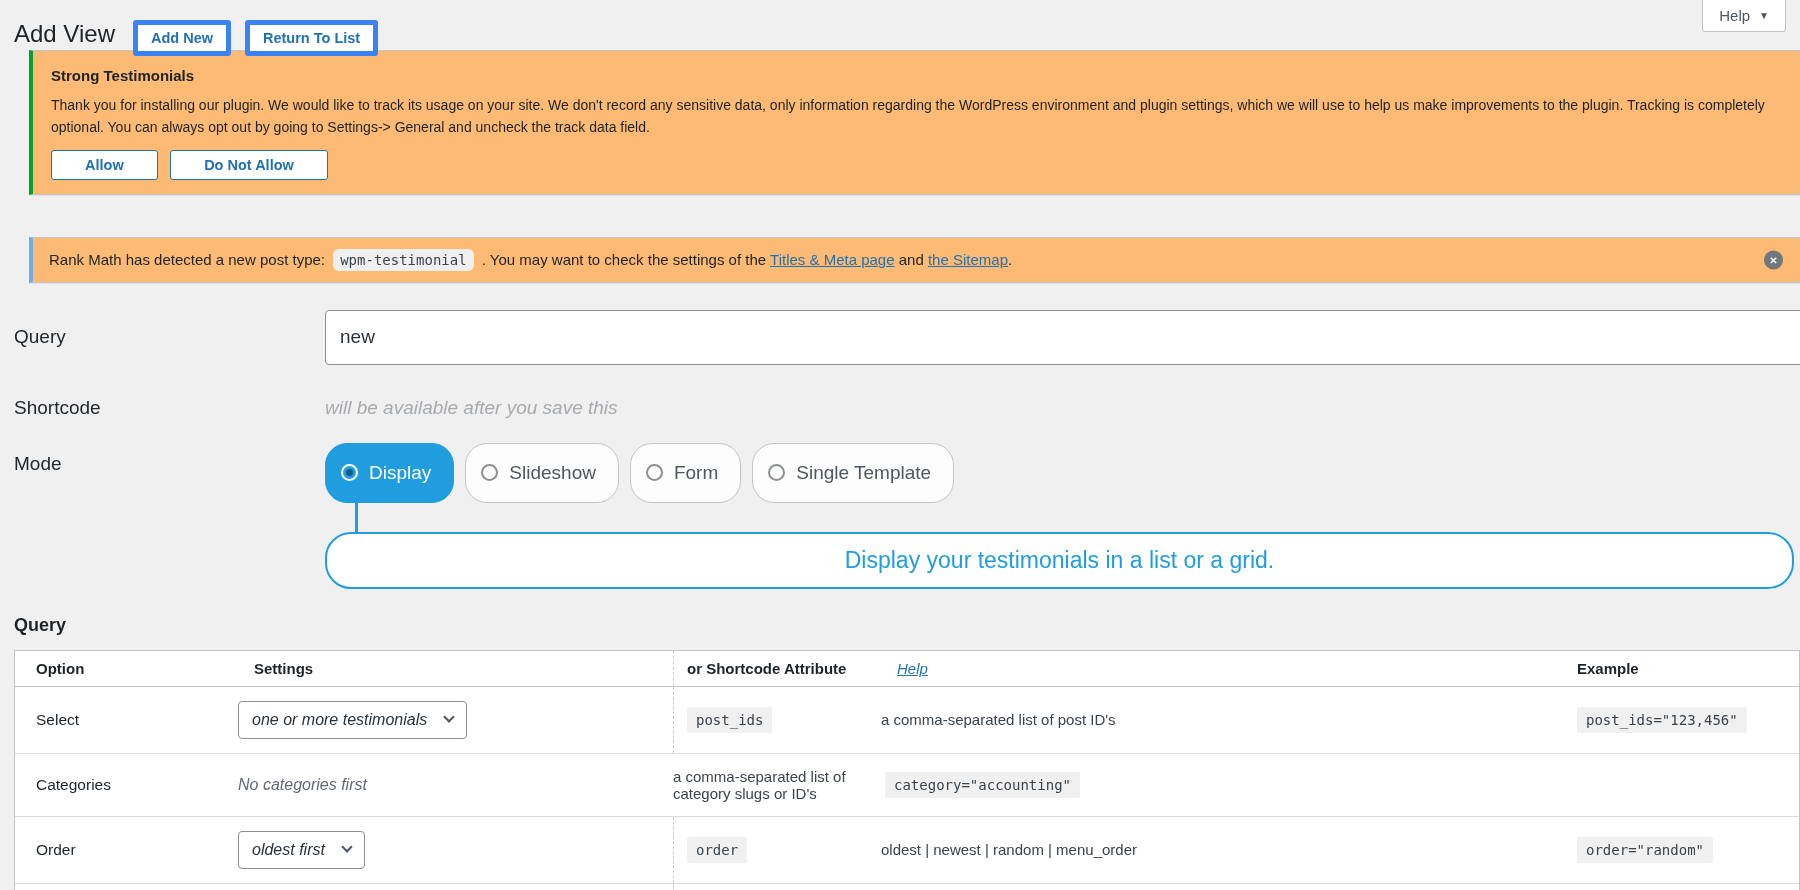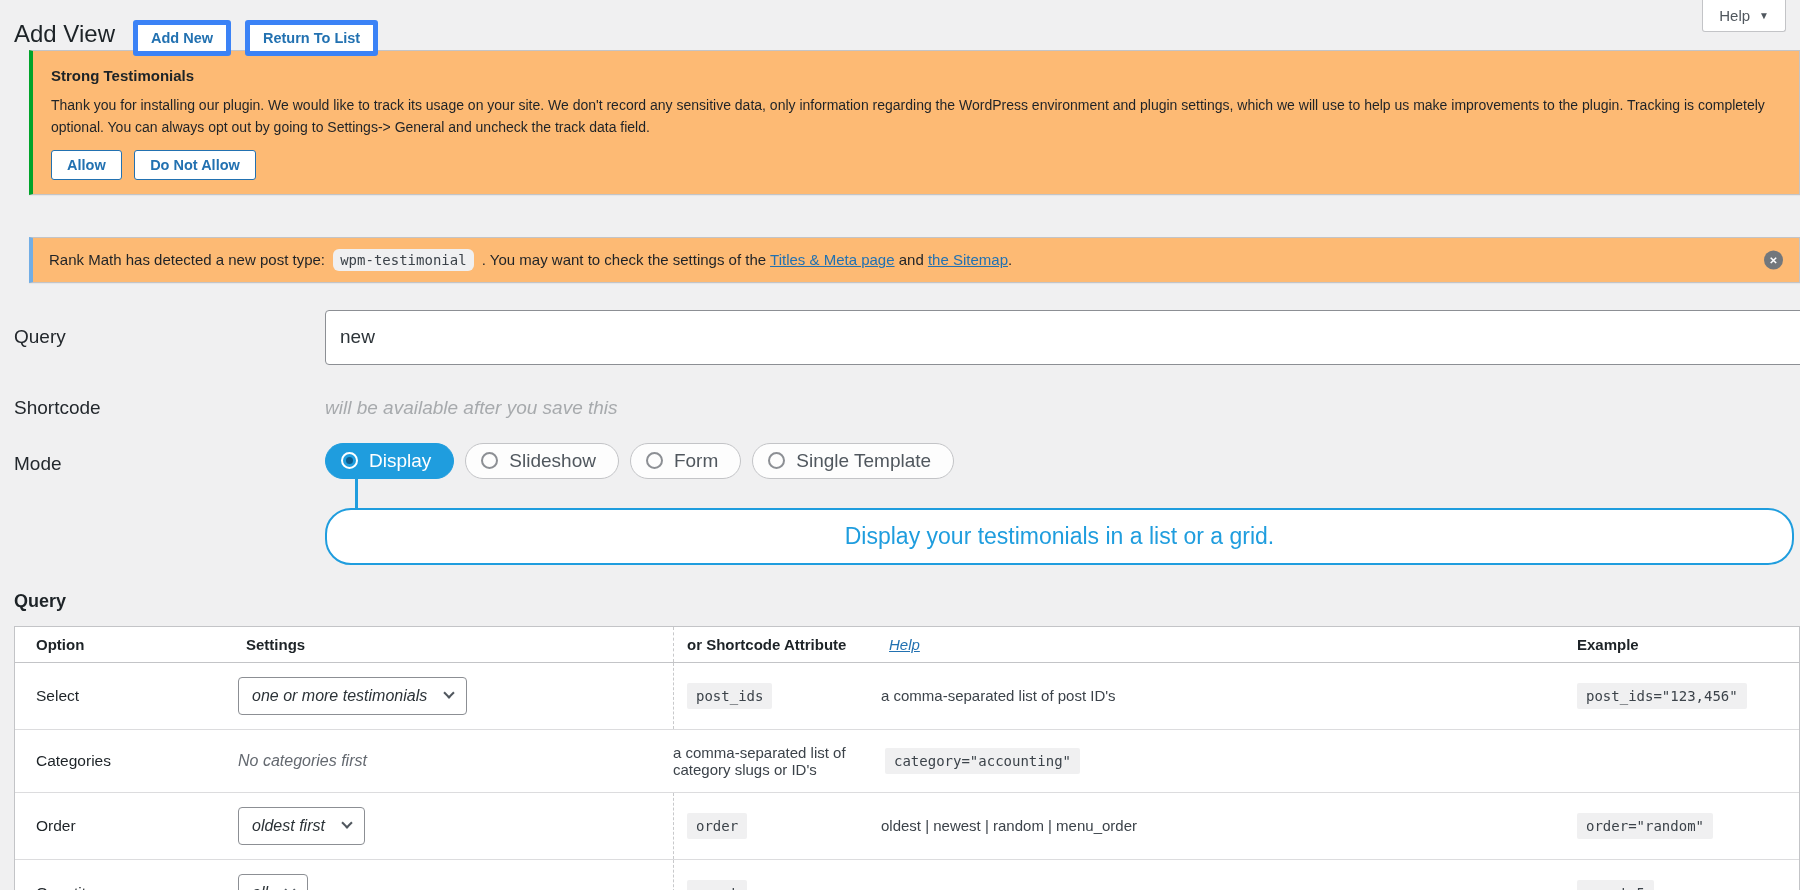--- a/index.html
+++ b/index.html
@@ -35,21 +35,21 @@
 
   
   .notice {
     background:#fdba74; border:1px solid #c3c4c7; border-left-width:4px;
     margin:4px 0 0 29px; box-shadow:0 1px 1px rgba(0,0,0,.04);
   }
   .notice-success { border-left-color:#00a32a; padding:12px 18px 14px; }
   .notice-title { font-size:15px; font-weight:700; margin:4px 0 11px; color:#1d2327; }
   .notice-body  { font-size:14px; line-height:1.55; color:#1f2327; margin:0 0 12px; }
   .notice-btn {
-    display:inline-block; margin-right:8px; padding:6px 15px;
+    display:inline-block; margin-right:8px; padding:6px 33px;
     border:1px solid #2271b1; border-radius:3px;
     background:#fff; color:#2271b1; font-size:14.5px; font-weight:600; cursor:pointer;
     font-family:"Liberation Sans", sans-serif;
   }
   .notice-info {
     border-left-color:#72aee6; margin-top:42px;
     padding:11px 52px 11px 16px; font-size:15px; color:#1f2327;
     position:relative; line-height:1.4;
   }
   .code-chip {
@@ -77,21 +77,21 @@
     font-size:19px; padding:0 14px; color:#2c3338; background:#fff;
     font-family:"Liberation Sans", sans-serif;
   }
   .row-shortcode { margin-top:32px; }
   .shortcode-value { font-size:19px; font-style:italic; color:#a7aaad; }
   .row-mode { margin-top:24px; align-items:start; }
   .mode-cell { position:relative; }
   .pill-group { display:flex; align-items:center; }
   .mode-pill {
     display:inline-flex; align-items:center; gap:11px;
-    height:36px; padding:0 22px 0 15px; margin-right:11px;
+    height:60px; padding:0 22px 0 15px; margin-right:11px;
     border-radius:22px; border:1px solid #c3c4c7;
     background:#fdfdfd; color:#50575e; font-size:19px; cursor:pointer;
   }
   .mode-pill.active { background:#1f9dde; border-color:#1f9dde; color:#fff; }
   .radio-circle {
     width:17px; height:17px; border-radius:50%;
     border:2px solid #8c8f94; display:flex; align-items:center; justify-content:center;
     background:transparent; flex:0 0 auto;
   }
   .mode-pill.active .radio-circle { border-color:#fff; }
@@ -102,21 +102,21 @@
     border:2px solid #1f9dde; border-radius:26px; background:#fff;
     color:#1f9dde; font-size:23px; text-align:center;
     padding:13px 10px; margin-right:6px;
   }
 
   
   .query-heading { margin:26px 0 14px 14px; font-size:18px; font-weight:700; color:#1d2327; }
   .query-table { margin-left:14px; background:#fff; border:1px solid #c3c4c7; }
   .tbl-row { display:grid; grid-template-columns:223px 435px 208px 692px 1fr; align-items:center; }
   .tbl-header { border-bottom:1px solid #c3c4c7; }
-  .tbl-header > div { padding:9px 8px; font-size:15px; font-weight:700; color:#1d2327; }
+  .tbl-header > div { padding:9px 16px; font-size:15px; font-weight:700; color:#1d2327; }
   .tbl-body-row { border-bottom:1px solid #dcdcde; }
   .tbl-body-row:last-child { border-bottom:none; }
   .tbl-body-row > div { padding:14px 0; }
   .cell-option   { padding-left:21px !important; font-size:15.5px; color:#1d2327; }
   .cell-attr     { padding-left:13px !important; align-self:stretch; display:flex; align-items:center;
                    border-left:1px dashed #c8c9cb; }
   .cell-example  { padding-left:4px !important; }
   .cell-desc     { font-size:15px; color:#3c434a; }
   .help-link { font-weight:400; font-style:italic; color:#2271b1; text-decoration:underline; cursor:pointer; font-size:15px; }
   .settings-empty { font-size:16px; font-style:italic; color:#646970; }

